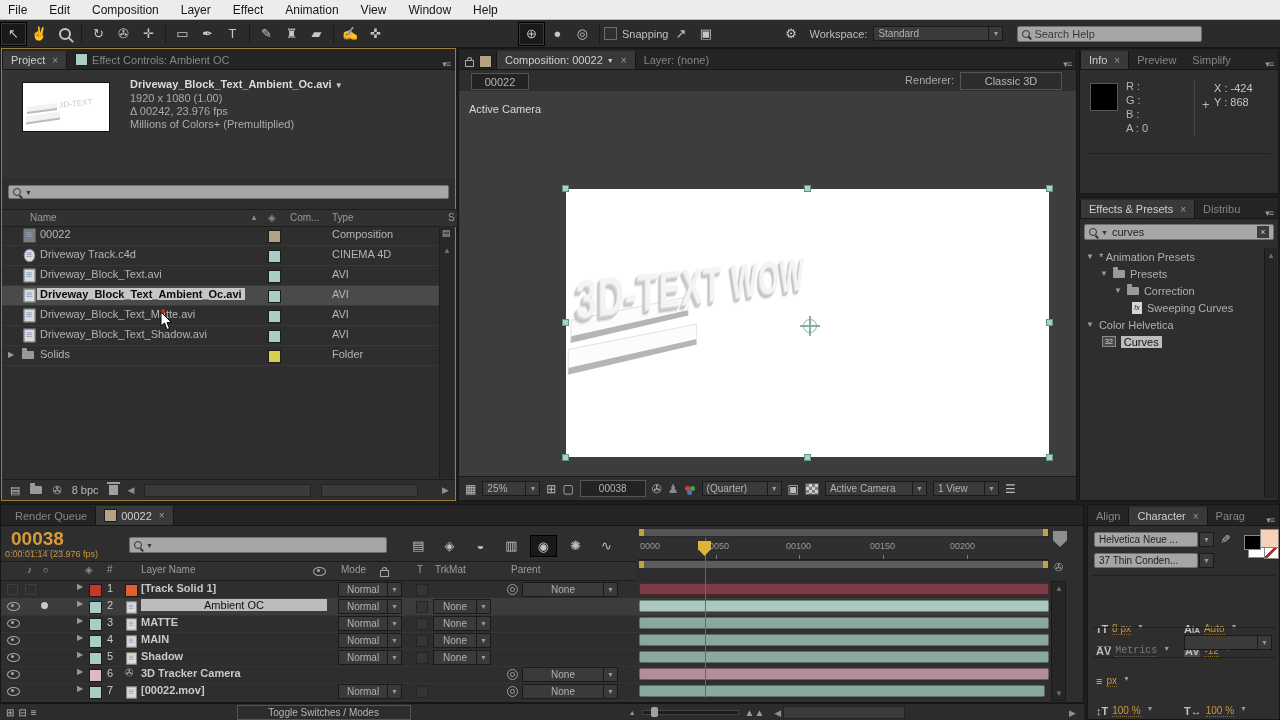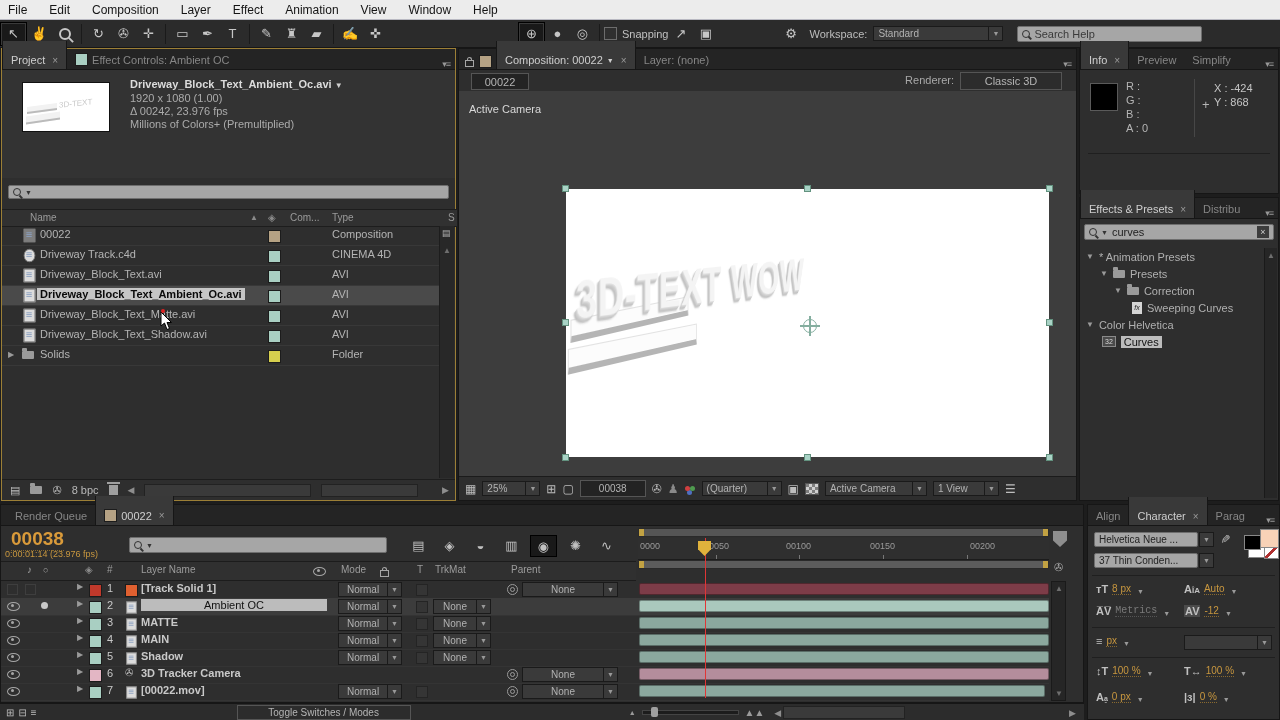--- a/index.html
+++ b/index.html
@@ -10,21 +10,21 @@
   .menu-item{cursor:default;}
   
   #toolbar{left:0;top:20px;width:1280px;height:27px;background:#2b2b2b;border-bottom:1px solid #161616;display:flex;align-items:center;font-size:13px;}
   .tool{width:25px;height:22px;display:flex;align-items:center;justify-content:center;color:#c6c6c6;}
   .tool.on{background:#191919;border:1px solid #000;box-shadow:inset 0 0 0 1px #3a3a3a;}
   .tsep{width:1px;height:20px;background:#1a1a1a;margin:0 4px;}
   .chk{width:11px;height:11px;background:#2f2f2f;border:1px solid #6d6d6d;margin-right:5px;}
   .i-zoom{width:8px;height:8px;border:2px solid #c6c6c6;border-radius:50%;position:relative;}
   .i-zoom::after{content:'';position:absolute;width:6px;height:2px;background:#c6c6c6;bottom:-3px;right:-5px;transform:rotate(45deg);}
   .tabbar{display:flex;align-items:flex-end;background:#242424;border-bottom:1px solid #161616;height:20px;font-size:11px;}
-  .tab{padding:13px 8px 3px 8px;color:#868686;display:flex;align-items:center;gap:4px;white-space:nowrap;}
+  .tab{padding:3px 8px 3px 8px;color:#868686;display:flex;align-items:center;gap:4px;white-space:nowrap;}
   .tab.on{background:#393939;color:#cfcfcf;border-left:1px solid #161616;border-right:1px solid #161616;}
   .xbtn{color:#9a9a9a;font-size:10px;margin-left:3px;}
   .pmenu{margin-left:auto;color:#989898;font-size:9px;padding:0 5px;letter-spacing:-1px;}
   .sw{display:inline-block;width:11px;height:11px;border:1px solid #1c1c1c;}
   .dd{display:inline-flex;align-items:center;background:#3a3a3a;border:1px solid #1a1a1a;height:15px;font-size:10px;color:#b2b2b2;box-sizing:border-box;}
   .dd .t{padding:0 4px;flex:1;white-space:nowrap;overflow:hidden;}
   .dd .a{border-left:1px solid #1a1a1a;padding:0 3px;font-size:7px;color:#999;align-self:stretch;display:flex;align-items:center;}
   .lightfield{background:#a6a6a6;border:1px solid #6e6e6e;border-radius:2px;color:#222;font-size:11px;display:flex;align-items:center;padding:0 4px;gap:4px;box-sizing:border-box;}
   .mag{width:6px;height:6px;border:1.5px solid #333;border-radius:50%;position:relative;display:inline-block;}
   .mag::after{content:'';position:absolute;width:4px;height:1.5px;background:#333;bottom:-2px;right:-3px;transform:rotate(45deg);}
@@ -102,21 +102,21 @@
   #worka{position:absolute;left:637px;top:55px;width:411px;height:9px;background:#5c5c5c;border:1px solid #2a2a2a;box-sizing:border-box;}
   #tnav{position:absolute;left:637px;top:23px;width:411px;height:9px;background:#555;border:1px solid #2a2a2a;box-sizing:border-box;}
   .wa-end{position:absolute;top:0;width:5px;height:100%;background:#c2a243;}
   #playhead-line{position:absolute;left:704px;top:33px;width:1px;height:160px;background:#e03636;z-index:5;}
   #playhead{position:absolute;left:697px;top:36px;width:13px;height:15px;background:#e0b23c;clip-path:polygon(0 0,100% 0,100% 55%,50% 100%,0 55%);z-index:6;}
   #tl-vscroll{position:absolute;left:1050px;top:76px;width:13px;height:118px;background:#262626;border:1px solid #1a1a1a;}
   #bottomstrip{left:0;top:703px;width:1084px;height:17px;background:#2c2c2c;border-top:1px solid #161616;display:flex;align-items:center;font-size:10px;}
   .mtn{color:#9a9a9a;}
   
   #charpanel{left:1087px;top:504px;width:193px;height:216px;background:#2e2e2e;border:1px solid #161616;box-sizing:border-box;font-size:10px;}
-  .cp-row{position:absolute;display:flex;align-items:flex-end;gap:4px;}
+  .cp-row{position:absolute;display:flex;align-items:flex-start;gap:4px;margin-top:40px;}
   .cp-ic{color:#c0c0c0;font-weight:bold;font-size:11px;}
   .cp-dd{font-size:7px;color:#999;margin-left:2px;}
   .cp-sep{position:absolute;left:4px;right:4px;height:1px;background:#1f1f1f;}
   .grayv{color:#7a7a7a;border-bottom:1px dotted #555;font-family:Liberation Mono, monospace;}
   
   #cursor{position:absolute;left:160px;top:312px;z-index:50;}
 </style>
 </head>
 <body>
 
@@ -441,21 +441,21 @@
 
     <div id="tnav">
         <span class="wa-end" style="left:0"></span>
         <span class="wa-end" style="right:0"></span>
       </div>
     <div id="ruler">
       <span class="abs" style="left:2px;top:3px">0000</span>
       <span class="abs" style="left:66px;top:3px">00050</span>
       <span class="abs" style="left:148px;top:3px">00100</span>
       <span class="abs" style="left:232px;top:3px">00150</span>
-      <span class="abs" style="left:332px;top:3px">00200</span>
+      <span class="abs" style="left:312px;top:3px">00200</span>
       <span class="rtick" style="left:78px"></span>
         <span class="rtick" style="left:161px"></span>
         <span class="rtick" style="left:245px"></span>
         <span class="rtick" style="left:329px"></span>
     </div>
     <div id="worka">
         <span class="wa-end" style="left:0"></span>
         <span class="wa-end" style="right:0"></span>
       </div>
     <div id="playhead"></div>

